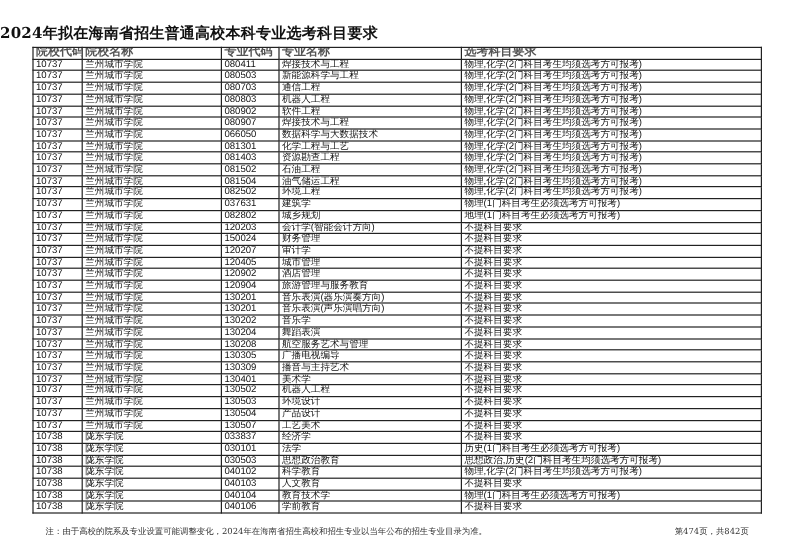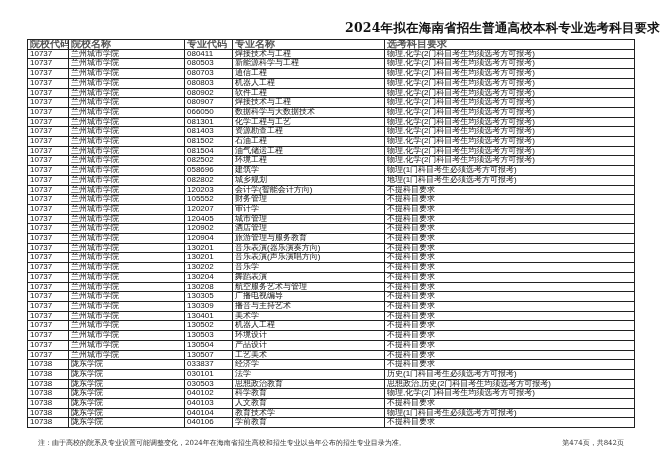--- a/index.html
+++ b/index.html
@@ -1,18 +1,18 @@
 <!DOCTYPE html>
 <html><head>
 <meta charset="utf-8">
 <style>
   html, body { margin:0; padding:0; background:#ffffff; }
   body { width:660px; height:466px; position:relative; overflow:hidden;
          font-family:"Liberation Sans", "DejaVu Sans", sans-serif; color:#111; }
-  .title { position:absolute; top:20px; left:0; width:660px; text-align:right;
+  .title { position:absolute; top:20px; left:0; width:660px; text-align:left;
            font-family:"DejaVu Serif", "Liberation Serif", serif; font-weight:bold;
            font-size:12.5px; letter-spacing:0.2px; }
   table.grid { position:absolute; left:27px; top:39px; width:607px;
                border-collapse:collapse; table-layout:fixed; }
   table.grid td, table.grid th { border:1px solid #222; height:8.7px; padding:0 2px;
                font-size:8px; line-height:8.7px; white-space:nowrap; overflow:hidden; }
   table.grid th { font-family:"DejaVu Serif","Liberation Serif",serif; font-weight:bold;
                   color:#555; text-align:left; font-size:10px; }
   td.c-code { text-align:left; }
   td.c-name, td.c-mcode, td.c-mname, td.c-req { text-align:left; }
@@ -124,42 +124,42 @@
       <tr>
         <td class="c-code">10737</td>
         <td class="c-name">兰州城市学院</td>
         <td class="c-mcode">082502</td>
         <td class="c-mname">环境工程</td>
         <td class="c-req">物理,化学(2门科目考生均须选考方可报考)</td>
       </tr>
       <tr>
         <td class="c-code">10737</td>
         <td class="c-name">兰州城市学院</td>
-        <td class="c-mcode">058696</td>
+        <td class="c-mcode">037631</td>
         <td class="c-mname">建筑学</td>
         <td class="c-req">物理(1门科目考生必须选考方可报考)</td>
       </tr>
       <tr>
         <td class="c-code">10737</td>
         <td class="c-name">兰州城市学院</td>
         <td class="c-mcode">082802</td>
         <td class="c-mname">城乡规划</td>
         <td class="c-req">地理(1门科目考生必须选考方可报考)</td>
       </tr>
       <tr>
         <td class="c-code">10737</td>
         <td class="c-name">兰州城市学院</td>
         <td class="c-mcode">120203</td>
         <td class="c-mname">会计学(智能会计方向)</td>
         <td class="c-req">不提科目要求</td>
       </tr>
       <tr>
         <td class="c-code">10737</td>
         <td class="c-name">兰州城市学院</td>
-        <td class="c-mcode">105552</td>
+        <td class="c-mcode">150024</td>
         <td class="c-mname">财务管理</td>
         <td class="c-req">不提科目要求</td>
       </tr>
       <tr>
         <td class="c-code">10737</td>
         <td class="c-name">兰州城市学院</td>
         <td class="c-mcode">120207</td>
         <td class="c-mname">审计学</td>
         <td class="c-req">不提科目要求</td>
       </tr>

